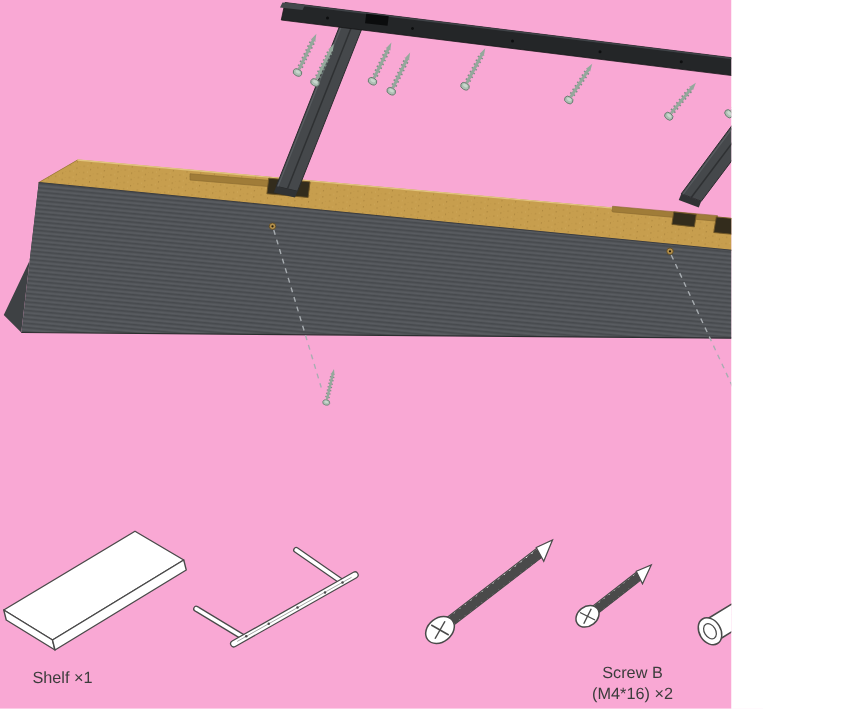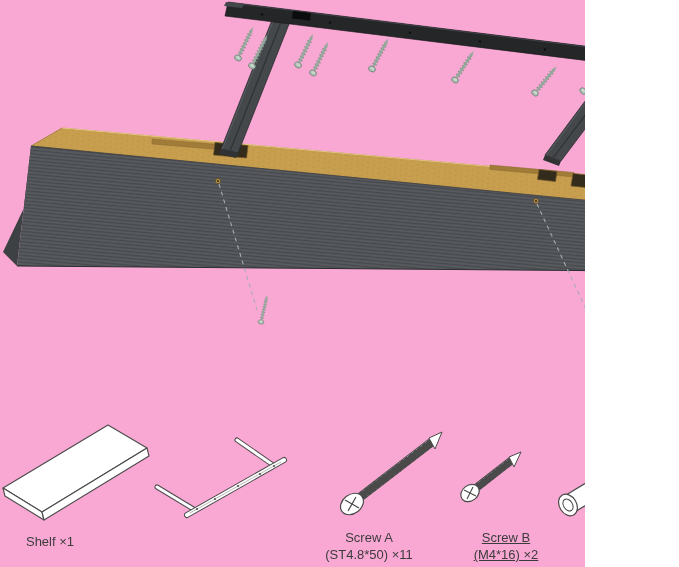--- a/index.html
+++ b/index.html
@@ -183,24 +183,20 @@
         <line x1="30" y1="3" x2="58" y2="3"></line>
       </g>
       <ellipse cx="0" cy="0" rx="8.5" ry="11.5" fill="#ffffff" stroke="#4a4a4a" stroke-width="1.2"></ellipse>
       <ellipse cx="0" cy="0" rx="4.5" ry="6.5" fill="#ffffff" stroke="#4a4a4a" stroke-width="1"></ellipse>
     </g>
   </svg>
 
   <div class="part-label" style="left:50px;top:533px;">Shelf ×1</div>
 
 
-  <div class="part-label" style="left:369px;top:529px;">
-    <div>Screw A</div>
-    <div>(ST4.8*50) ×11</div>
-  </div>
-
-  <div class="part-label" style="left:506px;top:529px;text-decoration:underline;">
+
+  <div class="part-label" style="left:506px;top:529px;">
     <div>Screw B</div>
     <div>(M4*16) ×2</div>
   </div>
 
 
 </div>
 
 </body></html>

